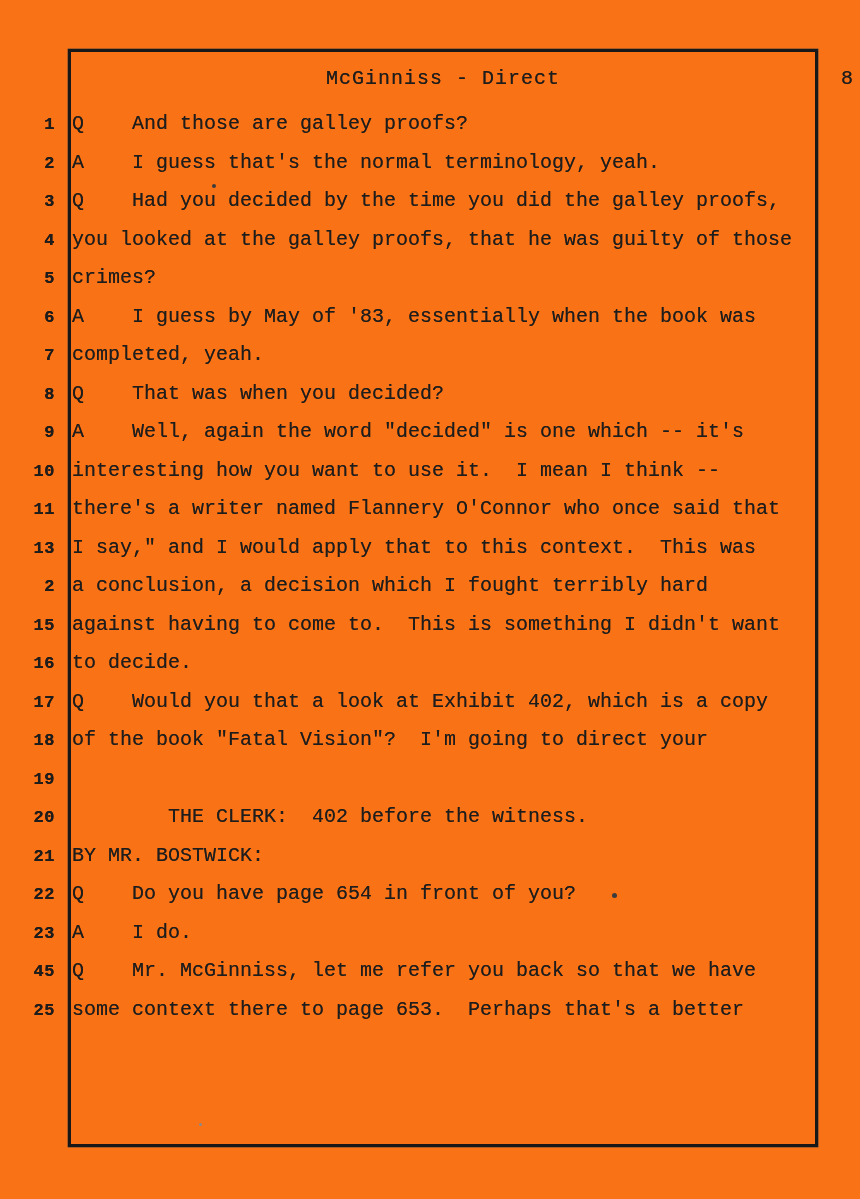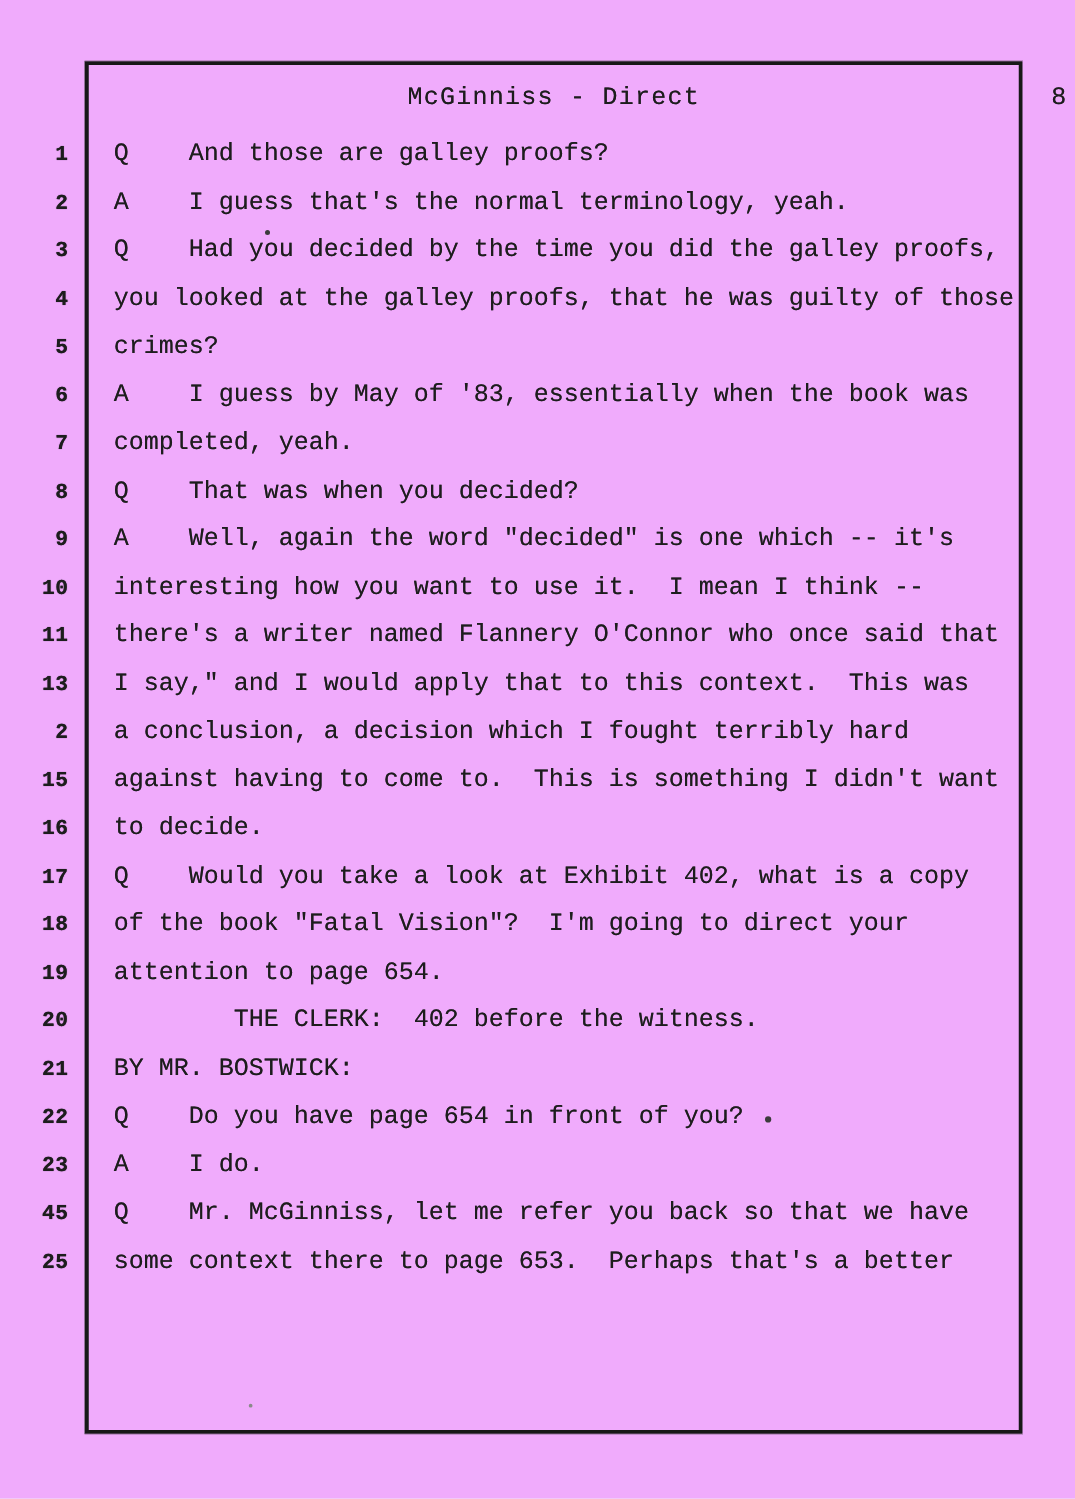--- a/index.html
+++ b/index.html
@@ -4,21 +4,21 @@
 <style>
   html, body {
     margin: 0;
     padding: 0;
     background: #f6f5f2;
   }
   .page {
     position: relative;
     width: 860px;
     height: 1199px;
-    background: #f0abfc;
+    background: #f97316;
     overflow: hidden;
     font-family: "Liberation Mono", "DejaVu Sans Mono", monospace;
     color: #1d1d1d;
   }
   .box {
     position: absolute;
     left: 68px;
     top: 49px;
     width: 750px;
     height: 1098px;
@@ -70,21 +70,21 @@
     top: 1px;
     width: 55px;
     text-align: right;
     font-size: 17px;
     font-weight: bold;
     letter-spacing: 0.5px;
     text-shadow: 0 0 0.6px rgba(10,10,10,0.9);
   }
   .row .content {
     position: absolute;
-    left: 91px;
+    left: 72px;
     top: 0;
     white-space: pre;
     text-shadow: 0 0 0.5px rgba(25,25,25,0.7);
   }
   .artifact {
     position: absolute;
     background: #3b3b3b;
     border-radius: 50%;
   }
   .dot-a { left: 212px; top: 184px; width: 4px; height: 4px; }
@@ -158,29 +158,28 @@
       <div class="row">
         <span class="num">15</span>
         <span class="content">against having to come to.  This is something I didn't want</span>
       </div>
       <div class="row">
         <span class="num">16</span>
         <span class="content">to decide.</span>
       </div>
       <div class="row">
         <span class="num">17</span>
-        <span class="content">Q    Would you take a look at Exhibit 402, what is a copy</span>
+        <span class="content">Q    Would you that a look at Exhibit 402, which is a copy</span>
       </div>
       <div class="row">
         <span class="num">18</span>
         <span class="content">of the book "Fatal Vision"?  I'm going to direct your</span>
       </div>
       <div class="row">
         <span class="num">19</span>
-        <span class="content">attention to page 654.</span>
       </div>
       <div class="row">
         <span class="num">20</span>
         <span class="content">        THE CLERK:  402 before the witness.</span>
       </div>
       <div class="row">
         <span class="num">21</span>
         <span class="content">BY MR. BOSTWICK:</span>
       </div>
       <div class="row">

